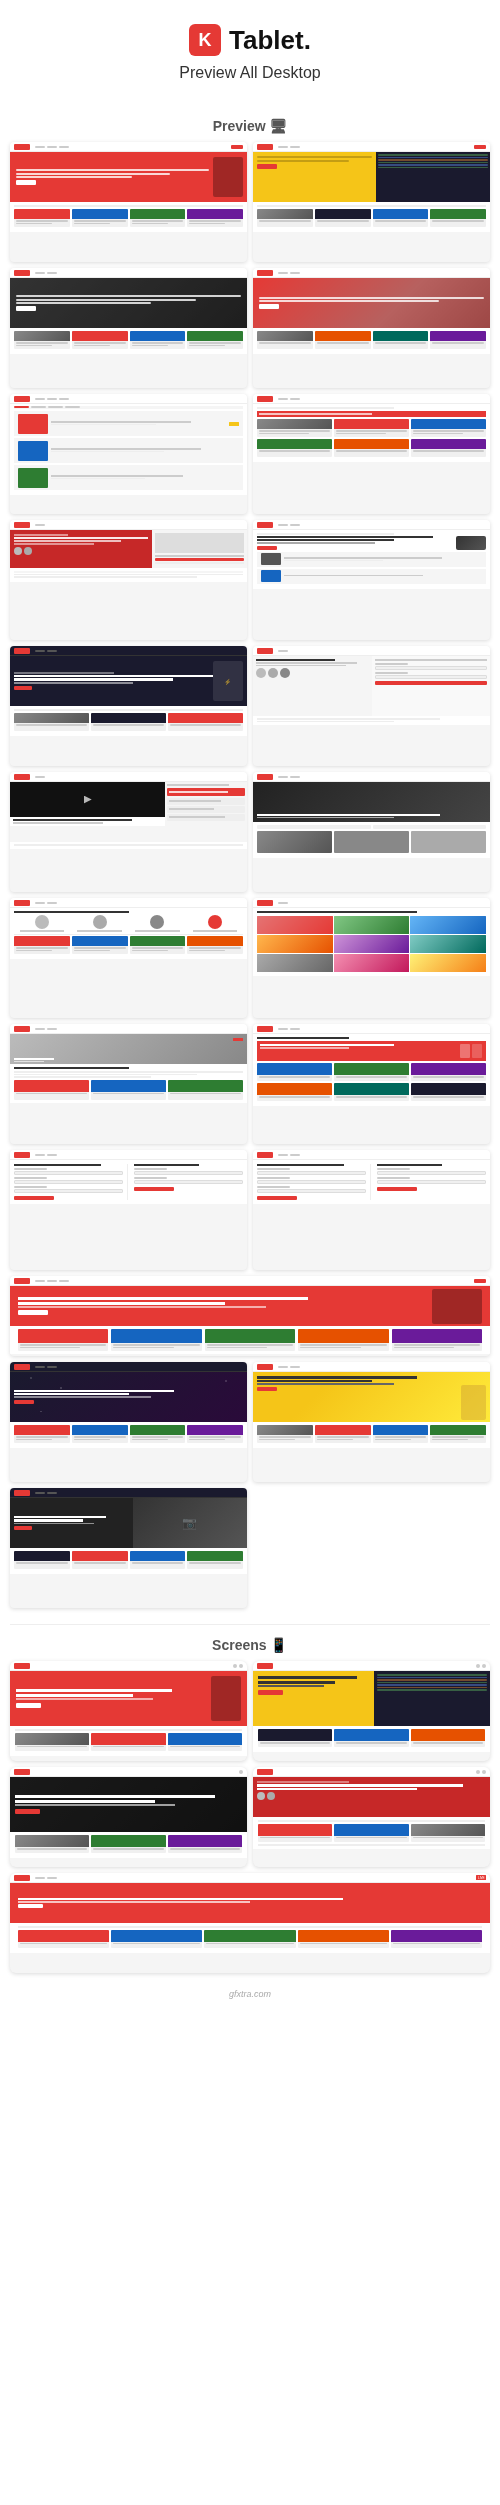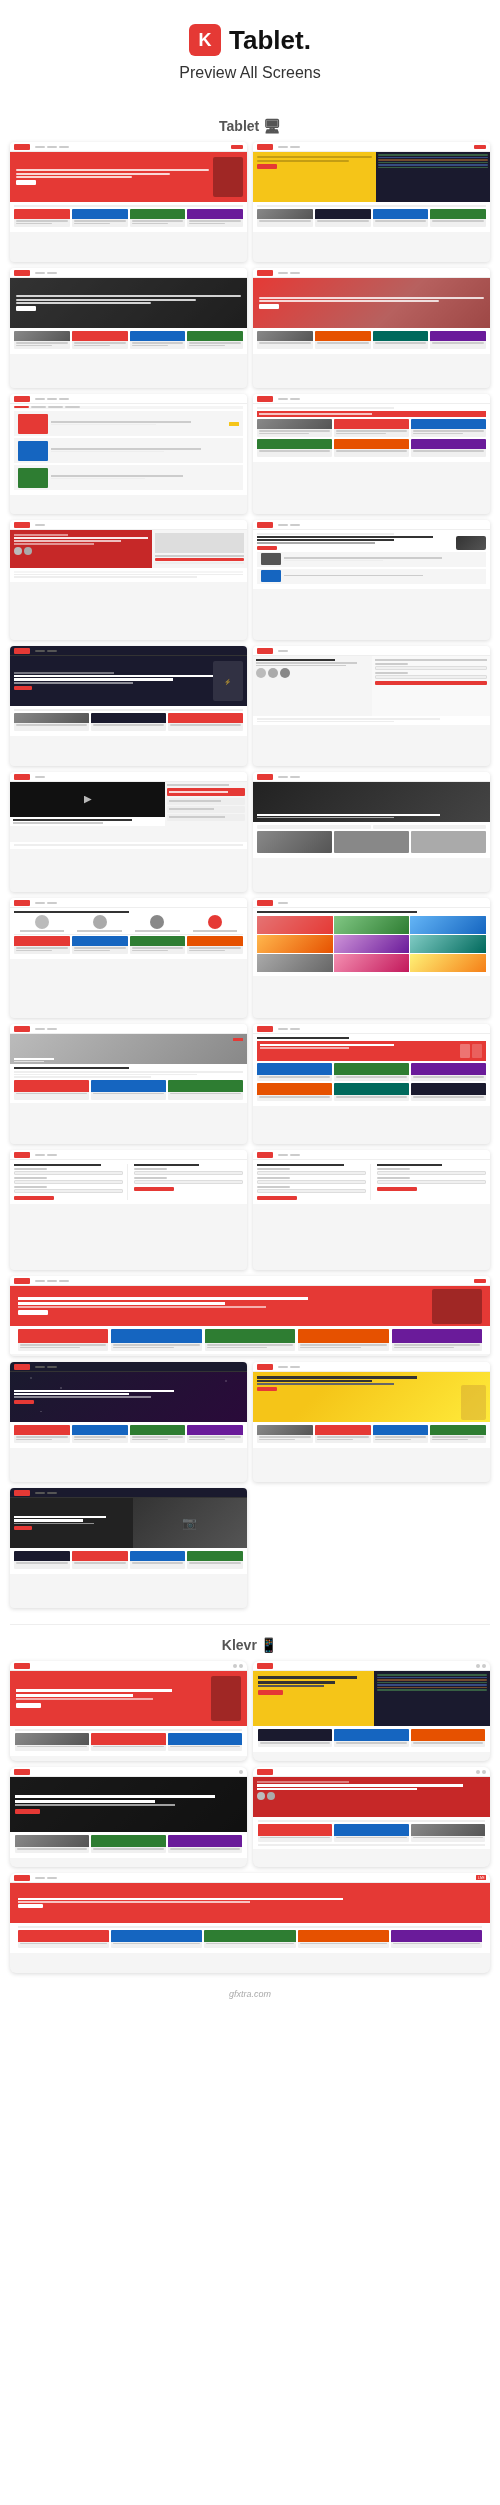--- a/index.html
+++ b/index.html
@@ -348,25 +348,25 @@
 </head>
 <body>
 
 <div class="page-header">
   <div class="logo-container">
     <div class="logo-icon">K</div>
     <div class="logo-text">
       <span>Tablet</span><span class="logo-dot">.</span>
     </div>
   </div>
-  <div class="page-subtitle">Preview All Screens</div>
+  <div class="page-subtitle">Preview All Desktop</div>
 </div>
 
 <div class="section-label">
-  <span>Tablet 🖥</span>
+  <span>Preview 🖥</span>
 </div>
 
 <div class="screenshots-grid">
 
   <div class="screenshot-card">
     <div class="mock-screen">
       <div class="mock-nav">
         <div class="mock-nav-logo"></div>
         <div class="mock-nav-links">
           <div class="mock-nav-link"></div>
@@ -1406,21 +1406,21 @@
             </div>
         </div>
       </div>
     </div>
   </div>
 
 </div>
 
 <hr class="section-divider">
 <div class="section-label">
-  <span>Klevr 📱</span>
+  <span>Screens 📱</span>
 </div>
 
 <div class="screenshots-grid">
 
   <div class="screenshot-card tablet-card">
     <div class="mock-screen tablet">
       <div class="mock-nav">
         <div class="mock-nav-logo"></div>
         <div style="margin-left:auto;display:flex;gap:2px;">
           <div style="width:4px;height:4px;background:#ccc;border-radius:50%;"></div>

